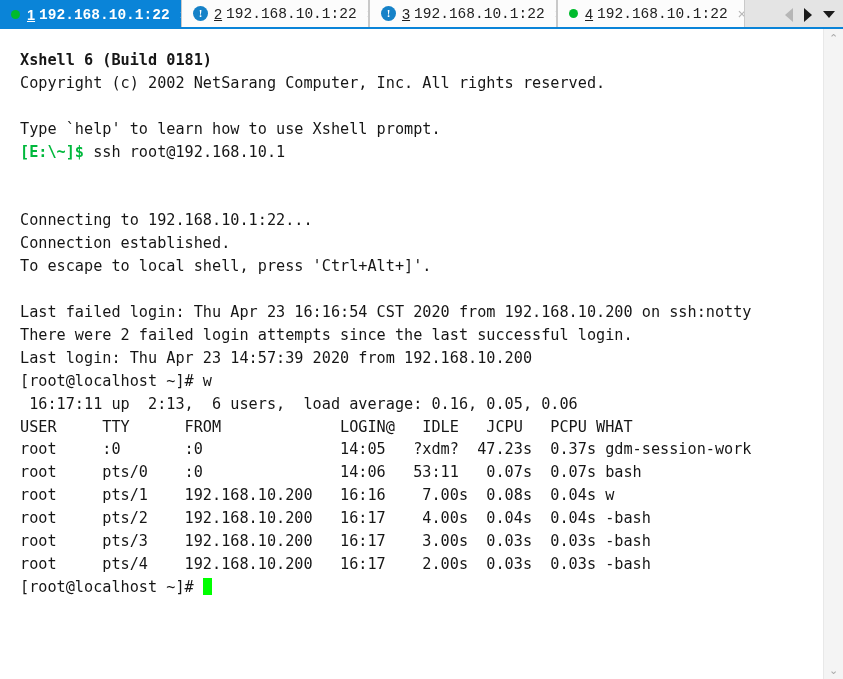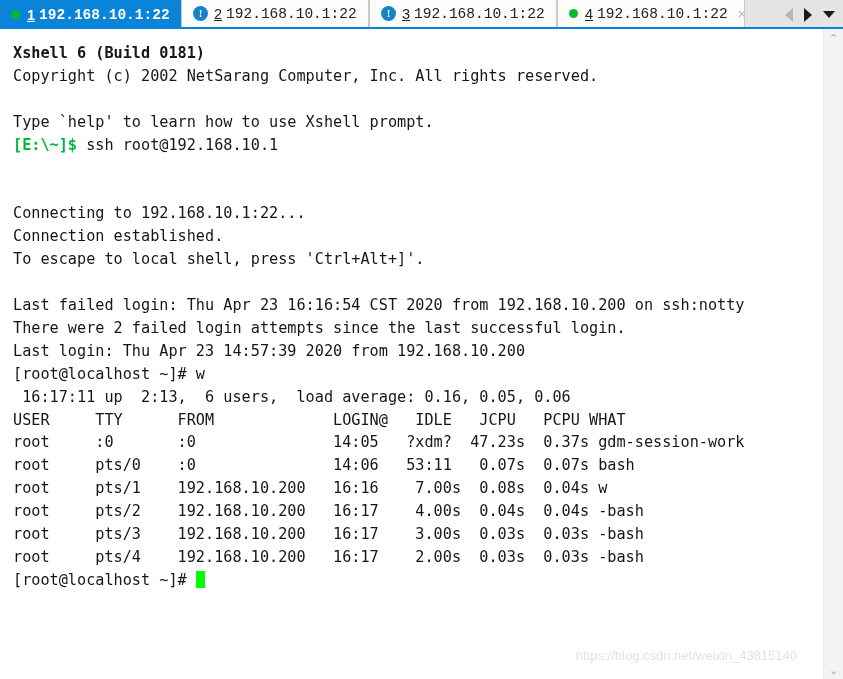--- a/index.html
+++ b/index.html
@@ -132,21 +132,21 @@
     left: 0; top: 29px;
     width: 823px;
     height: 650px;
     background: #ffffff;
     overflow: hidden;
   }
   #terminal-text {
     position: absolute;
     left: 5px;
     top: 5px;
-    margin: 8px;
+    margin: 15px;
     font-family: "DejaVu Sans Mono", "Liberation Mono", monospace;
     font-size: 15.2px;
     line-height: 22.9px;
     color: #161616;
     white-space: pre;
     letter-spacing: 0px;
   }
   #terminal-text .bold { font-weight: bold; }
   #terminal-text .prompt-green {
     color: #00b83c;
@@ -262,20 +262,19 @@
 <span><span>[root@localhost ~]# w</span></span>
 <span><span> 16:17:11 up  2:13,  6 users,  load average: 0.16, 0.05, 0.06</span></span>
 <span><span>USER     TTY      FROM             LOGIN@   IDLE   JCPU   PCPU WHAT</span></span>
 <span><span>root     :0       :0               14:05   ?xdm?  47.23s  0.37s gdm-session-work</span></span>
 <span><span>root     pts/0    :0               14:06   53:11   0.07s  0.07s bash</span></span>
 <span><span>root     pts/1    192.168.10.200   16:16    7.00s  0.08s  0.04s w</span></span>
 <span><span>root     pts/2    192.168.10.200   16:17    4.00s  0.04s  0.04s -bash</span></span>
 <span><span>root     pts/3    192.168.10.200   16:17    3.00s  0.03s  0.03s -bash</span></span>
 <span><span>root     pts/4    192.168.10.200   16:17    2.00s  0.03s  0.03s -bash</span></span>
 <span><span>[root@localhost ~]# </span><span class="cursor-block"></span></span></pre>
-  <div id="watermark">https://blog.csdn.net/weixin_43815140</div>
 </div>
 
 <div id="scrollbar">
   <div class="sb-arrow up">⌃</div>
   <div class="sb-track"></div>
   <div class="sb-arrow down">⌄</div>
 </div>
 
 </body></html>

